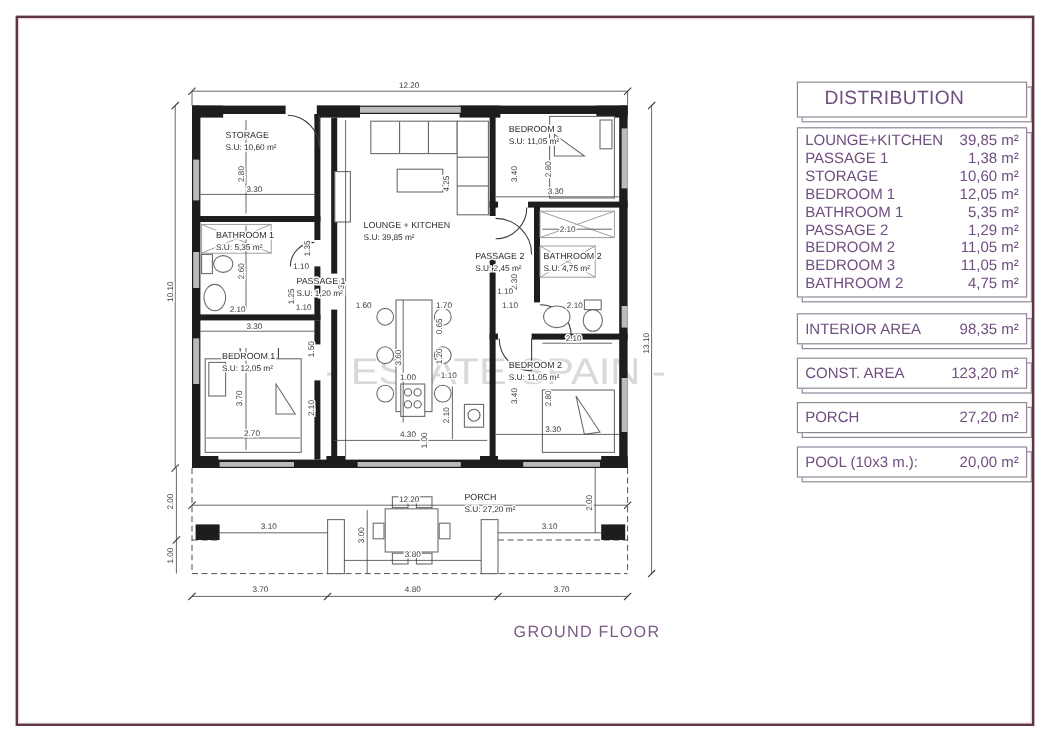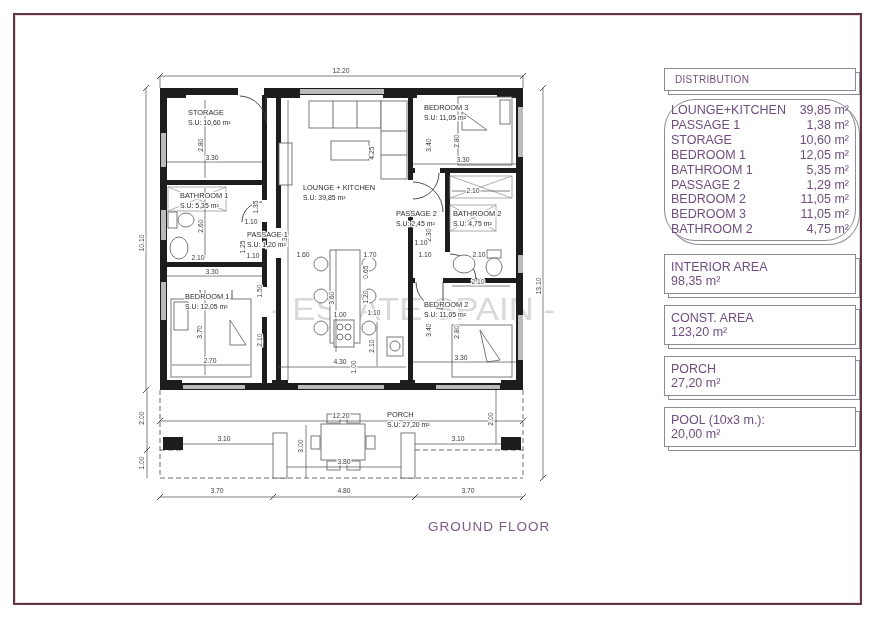--- a/index.html
+++ b/index.html
@@ -6,24 +6,24 @@
   body{width:881px;height:623px;position:relative;overflow:hidden;
        font-family:"Liberation Sans","DejaVu Sans",sans-serif;}
   .page-border{position:absolute;left:13px;top:13px;width:845px;height:588px;
        border:2px solid #5f3744;box-shadow:inset 0 0 0 1px #e7d9dc;}
   svg{position:absolute;left:0;top:0;}
   
   .panel{position:absolute;left:664px;top:68px;width:192px;color:#6f4e7e;}
   .pbox{position:relative;background:#fff;border:1px solid #8f8798;
         box-shadow:4px 4px 0 -1px #ffffff,4px 4px 0 0 #8f8798;
         font-size:12.5px;box-sizing:border-box;}
-  .header-box{padding:5px 10px;margin-bottom:8px;font-size:10px;letter-spacing:.3px;}
-  .rooms-box{padding:3px 6px;margin-bottom:13px;border-radius:31px;}
+  .header-box{padding:5px 22px;margin-bottom:8px;font-size:16px;letter-spacing:.3px;}
+  .rooms-box{padding:3px 6px;margin-bottom:13px;}
   .prow{display:flex;justify-content:space-between;line-height:14.9px;}
-  .sum-box{padding:5px 6px;margin-bottom:11px;display:flex;justify-content:space-between;flex-direction:column;}
+  .sum-box{padding:5px 6px;margin-bottom:11px;display:flex;justify-content:space-between;}
   .pvalue{text-align:left;}
   
   .wall{fill:#1d1d1d;}
   .win{fill:#bbbbbb;}
   .thin{stroke:#606060;stroke-width:0.9;fill:none;}
   .furn{stroke:#6a6a6a;stroke-width:0.9;fill:#ffffff;}
   .hatch{stroke:#9a9a9a;stroke-width:0.8;fill:none;}
   .dimline{stroke:#4a4a4a;stroke-width:0.7;fill:none;}
   .dash{stroke:#4a4a4a;stroke-width:0.8;stroke-dasharray:5 3;fill:none;}
   .tick{stroke:#3a3a3a;stroke-width:0.9;}

